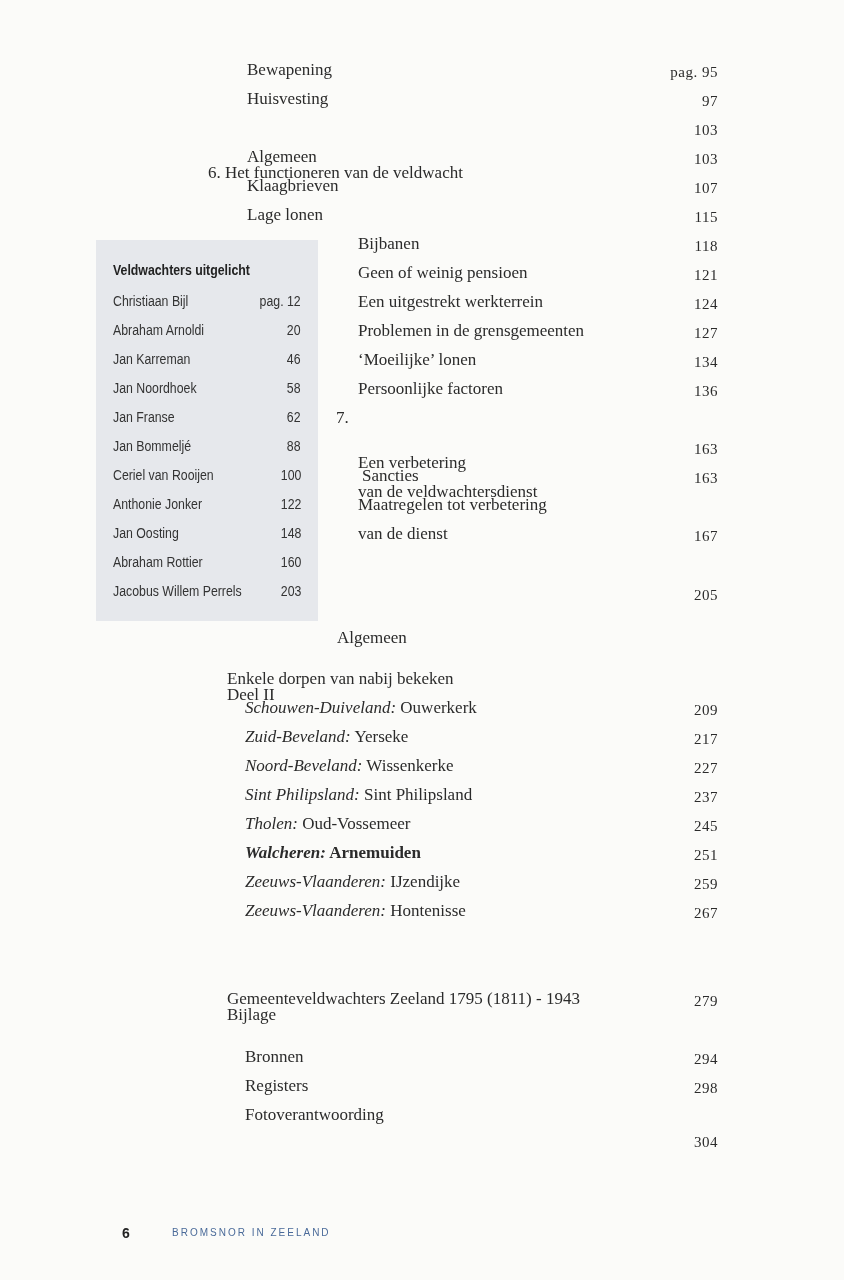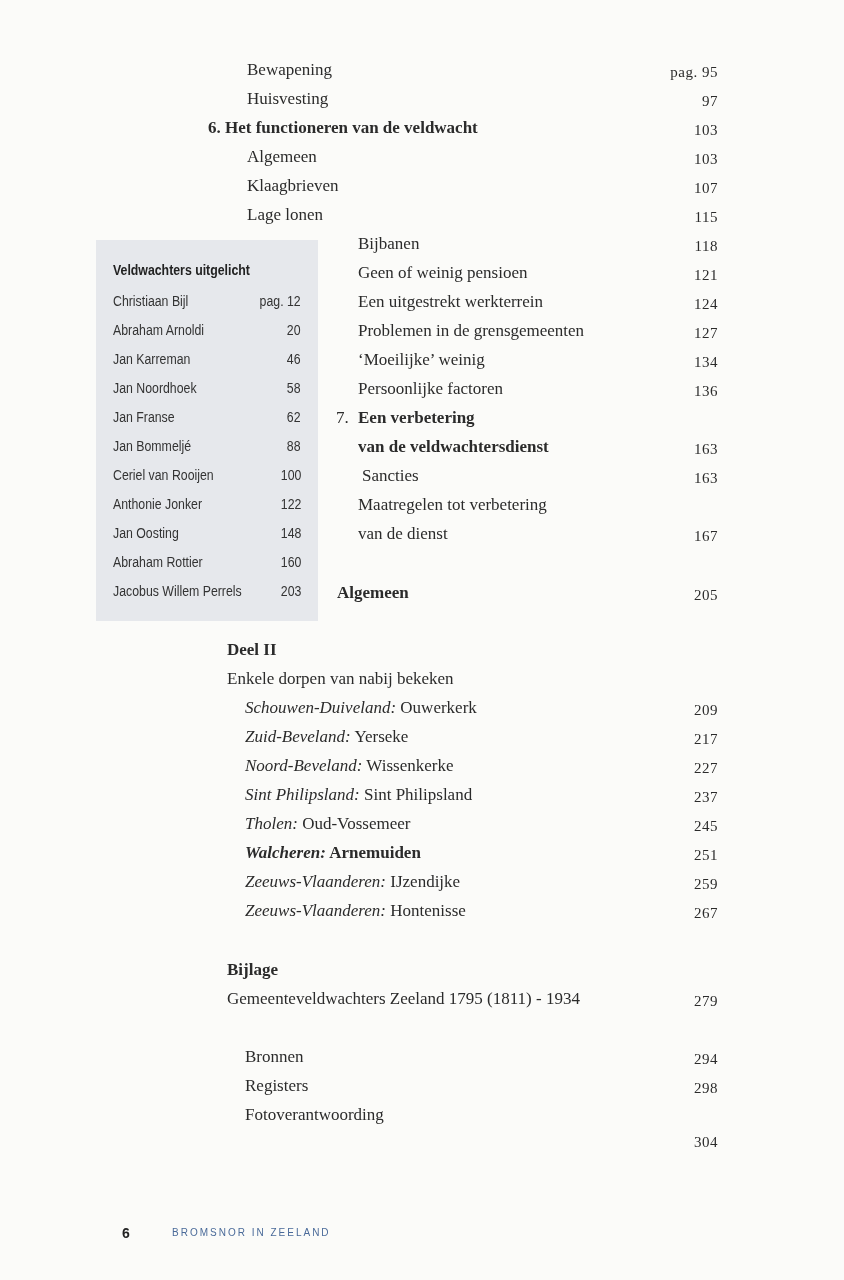--- a/index.html
+++ b/index.html
@@ -4,21 +4,21 @@
 <style>
   html, body { margin: 0; padding: 0; }
   body {
     width: 844px; height: 1280px; position: relative; overflow: hidden;
     background: #fbfbf9;
     font-family: "Liberation Serif", "DejaVu Serif", serif;
     color: #2b2b2b;
   }
   .row { position: absolute; font-size: 17px; line-height: 22px; white-space: nowrap; }
   .pg { position: absolute; right: 126px; font-size: 15px; line-height: 22px; text-align: left; white-space: nowrap; letter-spacing: 0.5px; }
-  .bold { font-weight: bold; }
+  .bold { font-weight: normal; margin-top: 45px; }
   .it { font-style: italic; }
   .sidebox {
     position: absolute; left: 96px; top: 240px; width: 222px; height: 381px;
     background: #e6e8ec;
     font-family: "Liberation Sans", "DejaVu Sans", sans-serif;
   }
   .sb-title { position: absolute; left: 17px; top: 22px; font-size: 14px; font-weight: bold; color: #222; transform: scaleX(0.88); transform-origin: left; }
   .sb-name { position: absolute; left: 17px; font-size: 14px; color: #333; transform: scaleX(0.88); transform-origin: left; white-space: nowrap; }
   .sb-page { position: absolute; right: 17px; font-size: 14px; color: #333; transform: scaleX(0.88); transform-origin: right; white-space: nowrap; }
   .footer-num { position: absolute; left: 122px; top: 1225px; font-family: "Liberation Sans", "DejaVu Sans", sans-serif; font-weight: bold; font-size: 14px; color: #222; }
@@ -50,21 +50,21 @@
 
 <div class="row" style="left:358px; top:262px;">Geen of weinig pensioen</div>
 <div class="pg" style="top:264px;">121</div>
 
 <div class="row" style="left:358px; top:291px;">Een uitgestrekt werkterrein</div>
 <div class="pg" style="top:293px;">124</div>
 
 <div class="row" style="left:358px; top:320px;">Problemen in de grensgemeenten</div>
 <div class="pg" style="top:322px;">127</div>
 
-<div class="row" style="left:358px; top:349px;">‘Moeilijke’ weinig</div>
+<div class="row" style="left:358px; top:349px;">‘Moeilijke’ lonen</div>
 <div class="pg" style="top:351px;">134</div>
 
 <div class="row" style="left:358px; top:378px;">Persoonlijke factoren</div>
 <div class="pg" style="top:380px;">136</div>
 
 <div class="row" style="left:336px; top:407px;">7.</div>
 <div class="row bold" style="left:358px; top:407px;">Een verbetering</div>
 <div class="row bold" style="left:358px; top:436px;">van de veldwachtersdienst</div>
 <div class="pg" style="top:438px;">163</div>
 
@@ -125,21 +125,21 @@
 <div class="row" style="left:245px; top:842px;font-weight:bold;"><span class="it">Walcheren:</span> <span>Arnemuiden</span></div>
 <div class="pg" style="top:844px;">251</div>
 
 <div class="row" style="left:245px; top:871px;"><span class="it">Zeeuws-Vlaanderen:</span> <span>IJzendijke</span></div>
 <div class="pg" style="top:873px;">259</div>
 
 <div class="row" style="left:245px; top:900px;"><span class="it">Zeeuws-Vlaanderen:</span> <span>Hontenisse</span></div>
 <div class="pg" style="top:902px;">267</div>
 
 <div class="row bold" style="left:227px; top:959px;">Bijlage</div>
-<div class="row" style="left:227px; top:988px;">Gemeenteveldwachters Zeeland 1795 (1811) - 1934</div>
+<div class="row" style="left:227px; top:988px;">Gemeenteveldwachters Zeeland 1795 (1811) - 1943</div>
 <div class="pg" style="top:990px;">279</div>
 
 <div class="row" style="left:245px; top:1046px;">Bronnen</div>
 <div class="pg" style="top:1048px;">294</div>
 <div class="row" style="left:245px; top:1075px;">Registers</div>
 <div class="pg" style="top:1077px;">298</div>
 <div class="row" style="left:245px; top:1104px;">Fotoverantwoording</div>
 <div class="pg" style="top:1106px;margin-top:25px;">304</div>
 
 <div class="footer-num">6</div>

